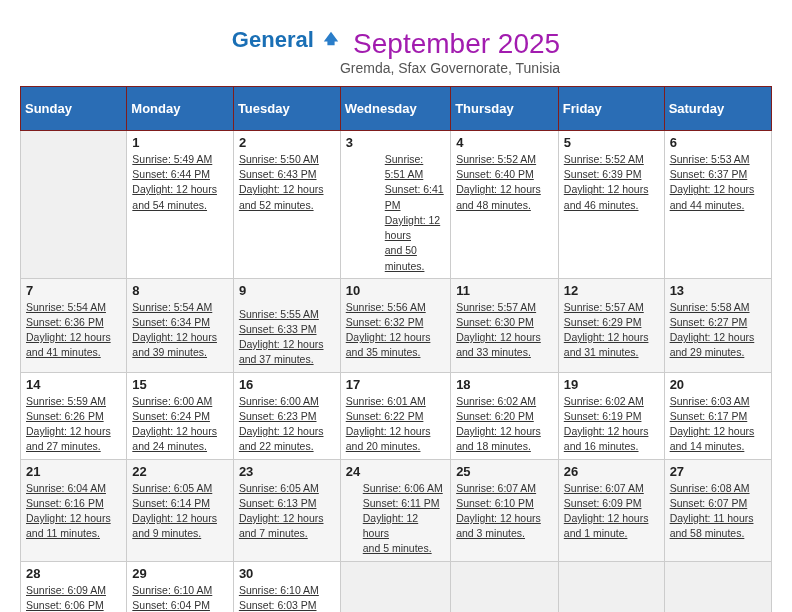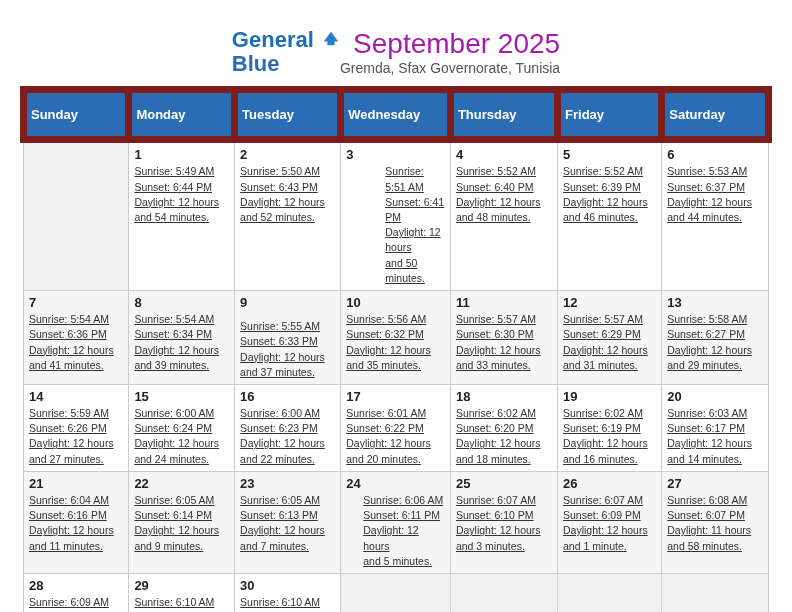--- a/index.html
+++ b/index.html
@@ -52,21 +52,21 @@
       border-collapse: collapse;
       font-size: 11px;
     }
     thead tr th {
       background: #2a6db5;
       color: #fff;
       padding: 14px 4px;
       text-align: left;
       font-weight: bold;
       font-size: 13px;
-      border: 7px solid #7f1d1d;
+      border: 1px solid #7f1d1d;
     }
     tbody tr td {
       border: 1px solid #ccc;
       padding: 4px 5px;
       vertical-align: top;
       width: 113px;
       min-height: 80px;
       height: 85px;
     }
     .day-num {
@@ -100,21 +100,20 @@
 
 <div class="header">
   <div class="logo">
     <div>
       <div class="logo-text">
         <span>General</span>
         <svg class="logo-icon" viewBox="0 0 20 20" xmlns="http://www.w3.org/2000/svg">
           <polygon points="2,14 10,3 18,14 14,14 14,18 6,18 6,14" fill="#2a7dc9"></polygon>
         </svg>
       </div>
-      <div class="logo-text"><span style="color:#2a6db5;">Blue</span></div>
     </div>
   </div>
   <div class="title-block">
     <div class="month-title">September 2025</div>
     <div class="subtitle">Gremda, Sfax Governorate, Tunisia</div>
   </div>
 </div>
 
 <table>
   <thead>

